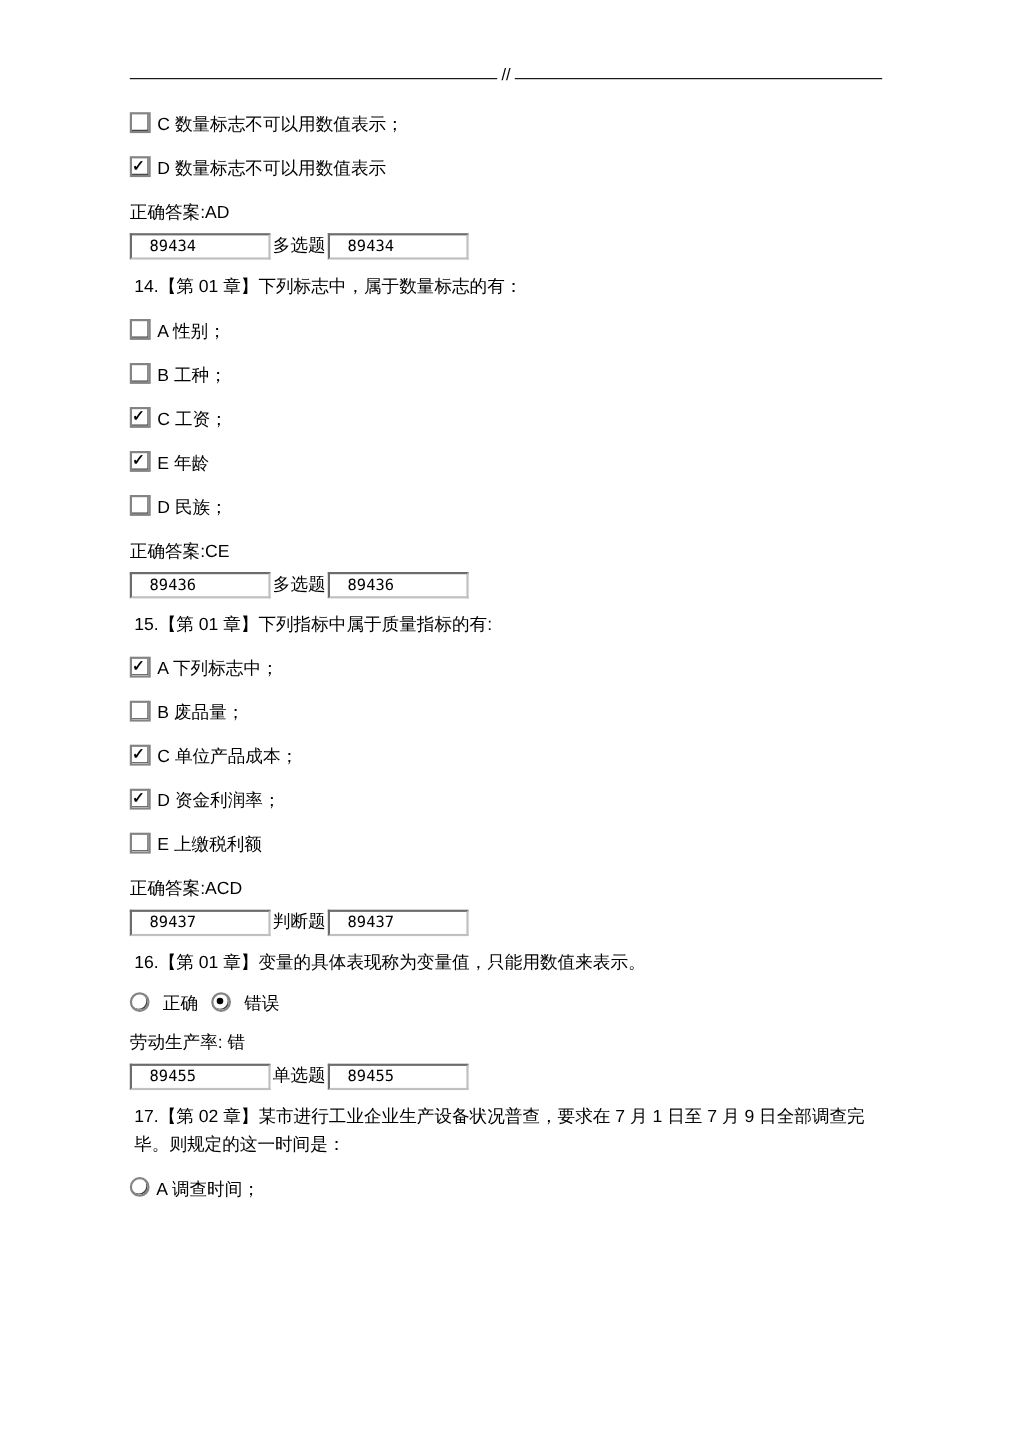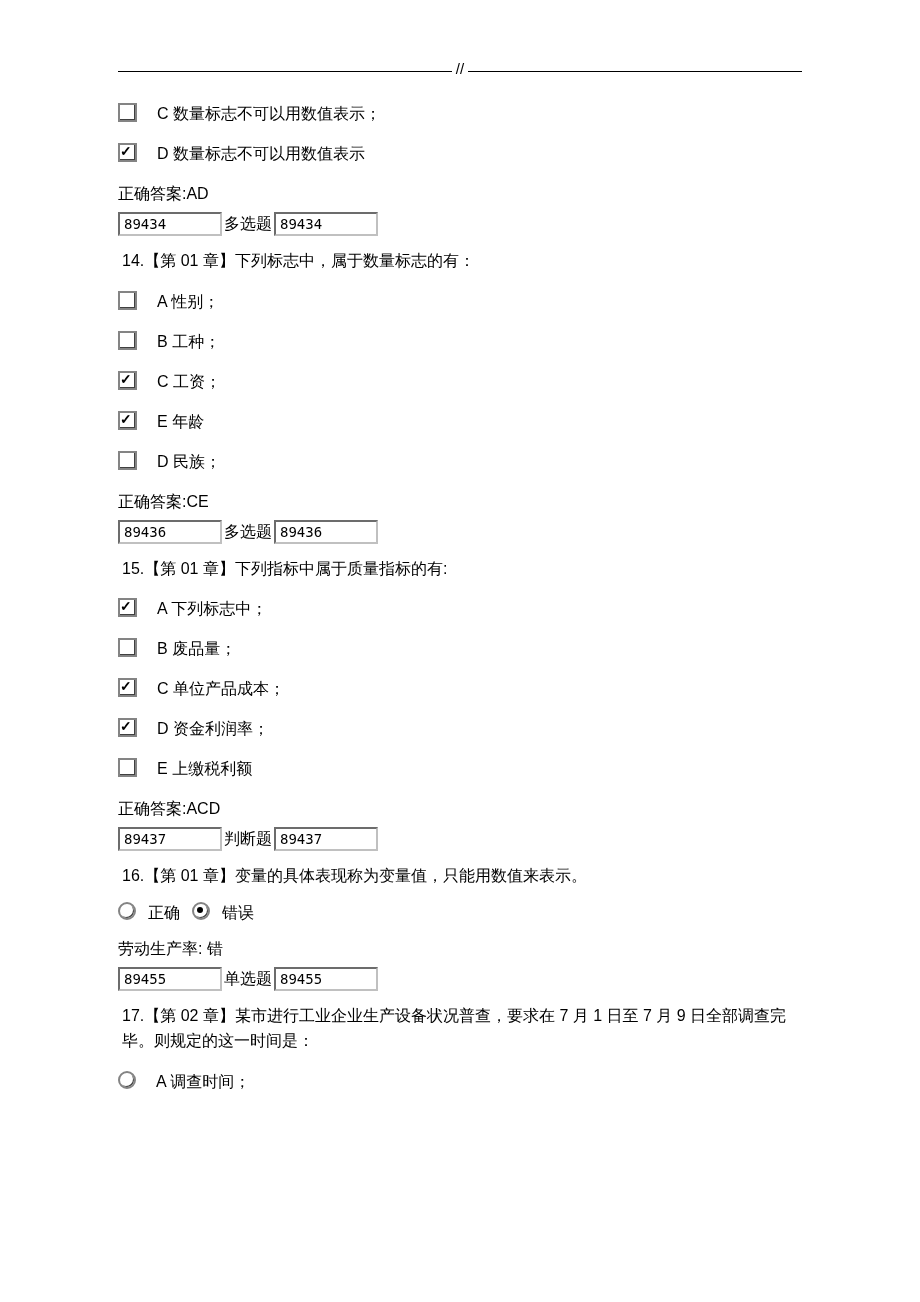--- a/index.html
+++ b/index.html
@@ -35,22 +35,22 @@
     margin-top: -6px;
   }
   .content {
     margin-top: 40px;
     font-size: 16px;
     line-height: 1.5;
   }
   .opt-row {
     margin: 16px 0;
     display: flex;
-    align-items: center;
-    gap: 20px;
+    align-items: flex-start;
+    gap: 6px;
   }
   .checkbox {
     position: relative;
     width: 15px;
     height: 15px;
     border: 2px solid #848484;
     background: #fff;
     box-shadow: -1px -1px 0 0 #404040 inset, 1px 1px 0 0 #fff inset;
     display: inline-block;
     margin-bottom: 3px;
@@ -96,21 +96,21 @@
     display: flex;
     align-items: flex-end;
     gap: 2px;
     margin: 6px 0 12px 0;
   }
   .idbox {
     width: 92px;
     height: 20px;
     border: 2px inset #c0c0c0;
     background: #fff;
-    padding: 0 4px;
+    padding: 0 16px;
     font-family: "SimSun", monospace;
     font-size: 14px;
     line-height: 20px;
     color: #000;
     display: inline-block;
   }
   .id-type {
     font-size: 16px;
   }
   .qtext {

